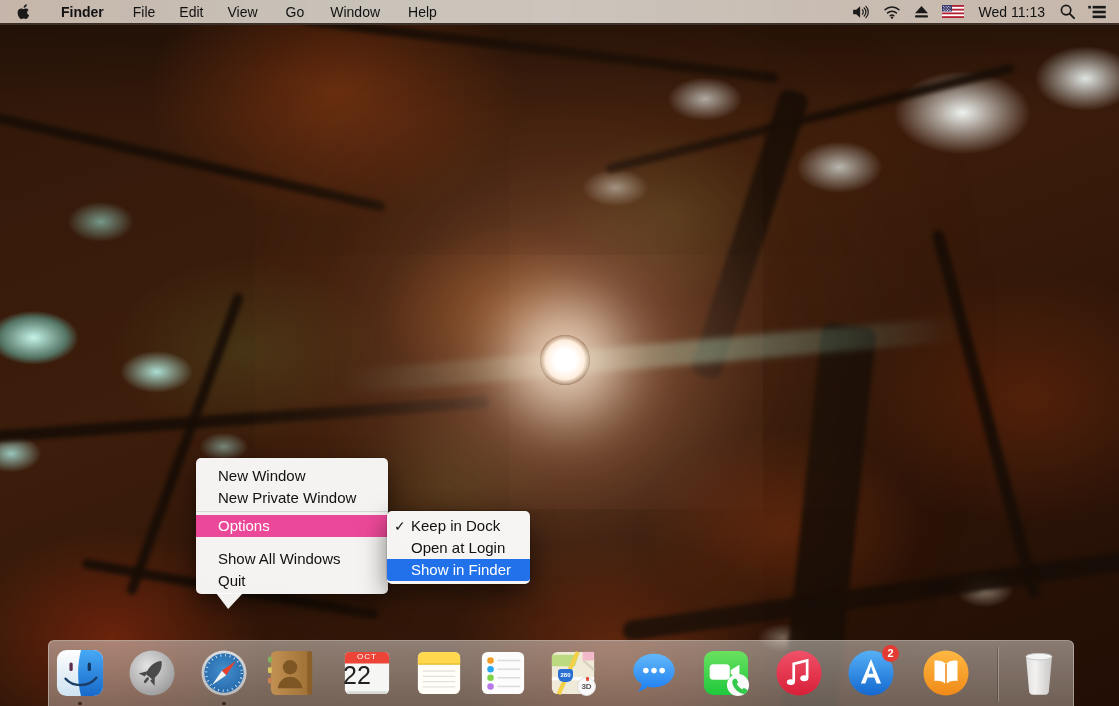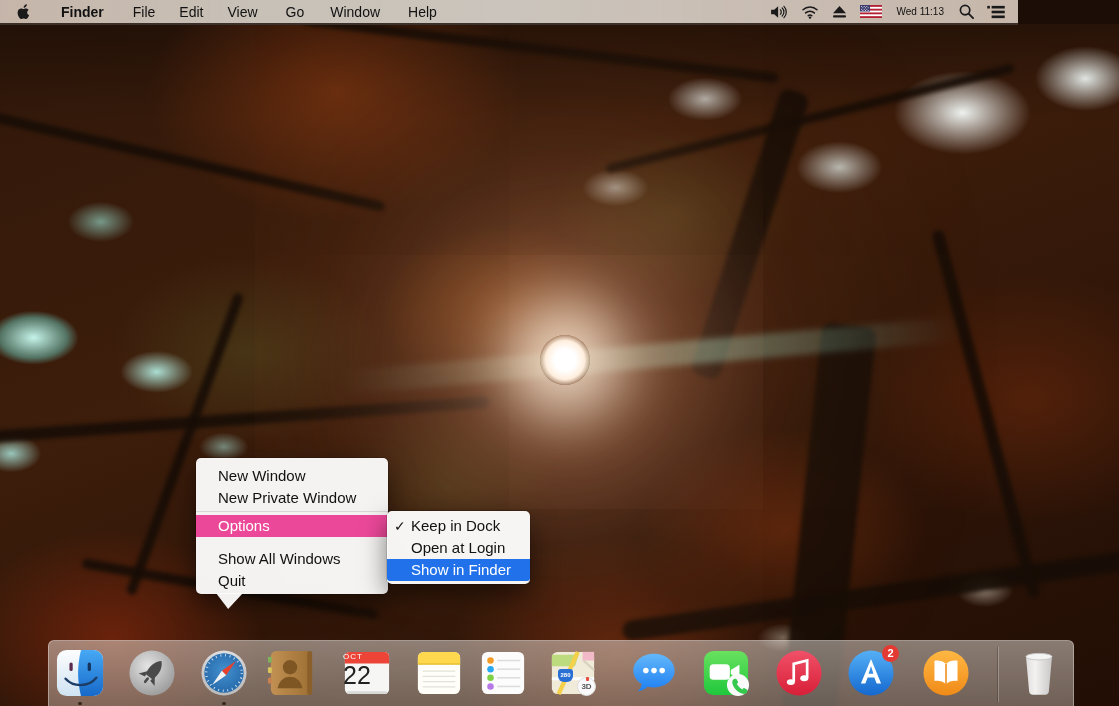--- a/index.html
+++ b/index.html
@@ -46,36 +46,36 @@
   .b9 { left:80px;  top:560px; width:300px; height:10px; transform:rotate(10deg); }
   .b10{ left:980px; top:200px; width:12px;  height:380px; transform:rotate(-15deg); }
   .sun { position:absolute; left:540px; top:311px; width:50px; height:50px; border-radius:50%;
     background:radial-gradient(circle, #fff 0 30%, #ffeedd 55%, rgba(255,220,190,.6) 70%, transparent 78%);
     box-shadow:0 0 60px 30px rgba(255,240,220,.85), 0 0 150px 80px rgba(255,190,150,.45), 0 0 300px 150px rgba(230,140,90,.25); }
   .flare { position:absolute; left:340px; top:320px; width:620px; height:24px; transform:rotate(-5deg);
     background:linear-gradient(90deg, transparent, rgba(170,240,215,.30) 35%, rgba(160,235,210,.38) 60%, transparent);
     filter:blur(3px); }
 
   
-  .menubar { position:absolute; left:0; top:0; width:1018px; height:25px;
+  .menubar { position:absolute; left:0; top:0; width:1119px; height:25px;
     background:
       linear-gradient(90deg, rgba(150,90,60,.20), rgba(125,112,82,.12) 25%, rgba(142,132,112,.10) 50%, rgba(150,100,70,.16) 80%, rgba(160,110,80,.22)),
       #d2ccc5;
     border-bottom:2px solid rgba(24,13,6,.8);
     display:flex; align-items:center; justify-content:space-between;
     font-size:14px; color:#111; }
   .mb-left, .mb-right { display:flex; align-items:center; height:23px; }
   .mb-item { padding:0 2px; white-space:nowrap; cursor:default; }
   .mb-apple { margin-left:14px; display:flex; align-items:center; }
   .mb-app { font-weight:bold; margin-left:26px; }
   .mb-file { margin-left:25px; } .mb-edit { margin-left:20px; } .mb-view { margin-left:20px; }
   .mb-go { margin-left:24px; } .mb-window { margin-left:22px; } .mb-help { margin-left:24px; }
   .mb-right { gap:13px; margin-right:13px; }
   .mb-icon { display:flex; align-items:center; }
-  .mb-clock { font-size:10px; }
+  .mb-clock { font-size:14px; }
 
   
   .dock-menu { position:absolute; left:196px; top:458px; width:192px;
     background:rgba(252,252,251,.96); border-radius:5px;
     box-shadow:0 10px 26px rgba(0,0,0,.5), 0 0 0 1px rgba(0,0,0,.12);
     padding:7px 0 2px 0; font-size:15px; color:#111; z-index:5; }
   .menu-item { height:22px; line-height:22px; padding-left:22px; white-space:nowrap; }
   .menu-item.hl { background:#ec4899; color:#fff; }
   .menu-sep { height:1px; background:#d7d7d7; margin:2px 0 3px 0; }
   .menu-space { height:11px; }
@@ -102,21 +102,21 @@
   .dock-icon svg { width:48px; height:48px; display:block; }
   .di-finder { left:7px; } .di-launchpad { left:79px; } .di-safari { left:151px; }
   .di-contacts { left:218px; } .di-calendar { left:294px; } .di-notes { left:366px; }
   .di-reminders { left:430px; } .di-maps { left:500px; } .di-messages { left:581px; }
   .di-facetime { left:653px; } .di-itunes { left:726px; } .di-appstore { left:798px; }
   .di-ibooks { left:873px; } .di-trash { left:966px; }
   .run-dot { position:absolute; bottom:1px; width:4px; height:3px; border-radius:2px; background:rgba(45,32,22,.9); }
   .rd-finder { left:29px; } .rd-safari { left:173px; }
   .badge { position:absolute; top:-4px; right:-4px; min-width:17px; height:17px; border-radius:9px;
     background:#e33b33; color:#fff; font-size:11px; font-weight:bold; text-align:center; line-height:17px; padding:0 3px; }
-  .cal-month { position:absolute; top:3px; left:0; right:0; text-align:left; color:#fff; font-size:8px; font-weight:normal; letter-spacing:1px; }
+  .cal-month { position:absolute; top:3px; left:0; right:0; text-align:center; color:#fff; font-size:8px; font-weight:normal; letter-spacing:1px; }
   .cal-day { position:absolute; top:12px; left:0; right:0; text-align:left; color:#222; font-size:25px; }
   .maps-shield { position:absolute; left:9px; top:20px; width:15px; height:13px; background:#2a6fd4;
     border-radius:3px 3px 6px 6px; color:#fff; font-size:6px; font-weight:bold; text-align:center; line-height:13px; }
   .maps-3d { position:absolute; right:1px; bottom:1px; width:19px; height:19px; background:#fafafa; border:1px solid #ddd;
     border-radius:50%; color:#555; font-size:8px; font-weight:bold; text-align:center; line-height:18px; }
   .maps-3d::before { content:""; position:absolute; top:-1px; left:8px; width:3px; height:4px; background:#e84d3c; border-radius:1px; }
 </style>
 </head>
 <body>
 

